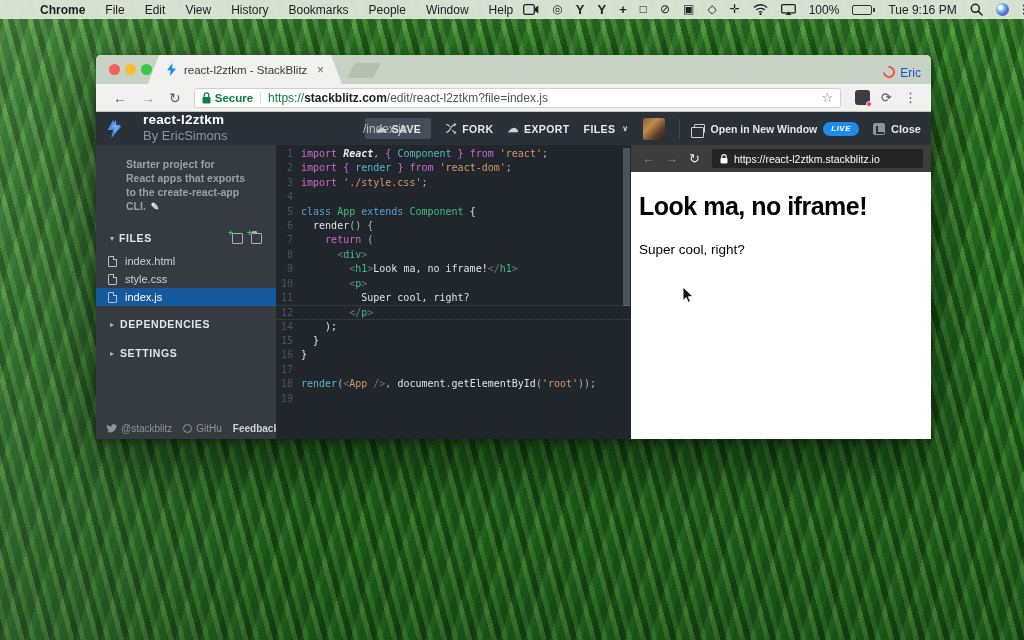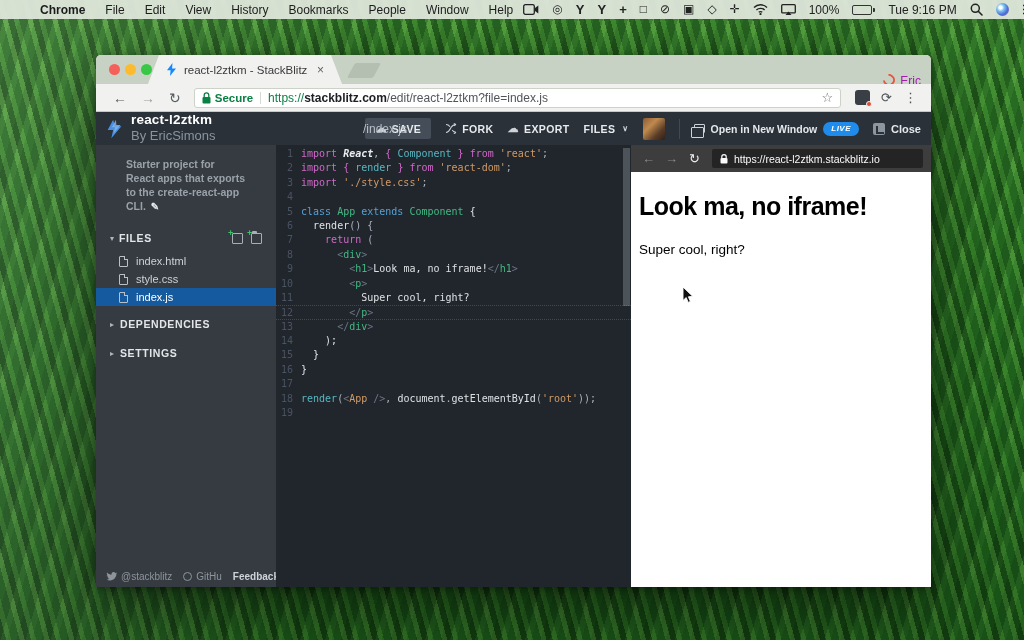--- a/index.html
+++ b/index.html
@@ -30,21 +30,21 @@
   .battery { display:inline-flex; align-items:center; gap:1px; }
   .battery .bshell { width:20px; height:10px; border:1px solid #333; border-radius:2px; padding:1px; }
   .battery .bfill { width:100%; height:100%; background:#2f2f2f; border-radius:1px; }
   .battery .bnub { width:2px; height:4px; background:#333; border-radius:0 1px 1px 0; }
   .clock { font-size:12px; white-space:nowrap; }
   .siri-orb { width:13px; height:13px; border-radius:50%;
     background: radial-gradient(circle at 35% 35%, #fff 0 12%, #7ec3f0 30%, #4a6fd8 60%, #b04fc0 100%); }
 
   
   .window {
-    position:absolute; left:96px; top:55px; width:835px; height:532px;
+    position:absolute; left:96px; top:55px; width:835px; height:384px;
     border-radius:5px 5px 0 0;
     box-shadow: 0 22px 60px rgba(0,0,0,.55), 0 2px 8px rgba(0,0,0,.35);
     background:#f1f2ef;
   }
   .tabstrip {
     position:absolute; top:0; left:0; right:0; height:29px;
     background:#c7d2c4; border-radius:5px 5px 0 0;
   }
   .tl { position:absolute; top:9px; width:11px; height:11px; border-radius:50%; }
   .tl.red { left:13px; background:#f4605a; }
@@ -55,22 +55,22 @@
     background:#f1f2ef;
     clip-path: polygon(11px 0, calc(100% - 11px) 0, 100% 100%, 0 100%);
     display:flex; align-items:center; padding:0 18px;
   }
   .tab-title { font-size:11.5px; color:#38393b; margin-left:7px; flex:1; white-space:nowrap; overflow:hidden; }
   .tab-close { font-size:12px; color:#5f6368; margin-left:6px; }
   .newtab {
     position:absolute; left:255px; top:8px; width:26px; height:15px;
     background:#b4bfb1; transform:skewX(-28deg); border-radius:2px;
   }
-  .profile-chip { position:absolute; right:10px; top:19px; display:flex; align-items:flex-start; gap:5px;
-    font-size:12px; color:#a21caf; }
+  .profile-chip { position:absolute; right:10px; top:11px; display:flex; align-items:flex-start; gap:5px;
+    font-size:12px; color:#1d4ed8; }
   .profile-swirl { width:12px; height:12px; border-radius:50%;
     border:2px solid #e8543f; border-left-color:transparent; transform:rotate(40deg); }
 
   
   .toolbar {
     position:absolute; top:29px; left:0; right:0; height:28px;
     background:#f1f2ef; border-bottom:1px solid #c3cbc0;
     display:flex; align-items:center; padding:0 10px;
   }
   .nav-ic { font-size:14px; color:#555b60; margin:0 7px; line-height:1; }
@@ -92,21 +92,21 @@
   .sync-ic { font-size:13px; color:#4c5156; margin:0 5px; }
   .kebab { font-size:13px; color:#4c5156; margin:0 4px 0 7px; letter-spacing:0; }
 
   
   .sb-header {
     position:absolute; top:57px; left:0; right:0; height:33px;
     background:#2a3139; display:flex; align-items:center; color:#fff;
     padding:0 8px; font-size:10.5px;
   }
   .sb-logo { width:22px; height:22px; flex:0 0 auto; }
-  .sb-titleblock { margin-left:5px; line-height:1.1; }
+  .sb-titleblock { margin-left:17px; line-height:1.1; }
   .sb-project { font-size:13.5px; font-weight:700; letter-spacing:.2px; }
   .sb-byline { font-size:13px; color:#8b949d; margin-top:1px; }
   .sb-filepath { position:absolute; left:267px; font-size:12px; color:#b9bfc6; }
   .sb-actions { margin-left:auto; display:flex; align-items:center; gap:14px; }
   .sb-btn { display:flex; align-items:center; gap:5px; font-weight:700; letter-spacing:.4px; color:#e8ebee; white-space:nowrap; }
   .sb-btn .bic { font-size:11px; color:#cdd3d9; }
   .save-btn { background:#454e58; border-radius:2px; padding:4px 10px; }
   .share-chev { font-size:8px; margin-left:2px; color:#cdd3d9; }
   .avatar { width:22px; height:22px; border-radius:2px;
     background: linear-gradient(135deg, #8a5a33 0%, #c08a4e 35%, #5a3d28 70%, #2e2018 100%); }
@@ -128,21 +128,21 @@
   .sidebar-desc { padding:12px 30px 4px; font-size:10.5px; line-height:14px; color:#9aa2a9;font-weight:bold; }
   .pencil { color:#e8ebee; font-size:10px; margin-left:2px; }
   .files-header { display:flex; align-items:center; padding:0 14px; margin-top:10px; height:20px; }
   .files-chevron { font-size:8px; color:#aeb5bb; margin-right:5px; }
   .section-label { font-size:10.5px; font-weight:700; letter-spacing:.6px; color:#e2e6e9; }
   .files-tools { margin-left:auto; display:flex; gap:8px; }
   .tool-ic { position:relative; width:11px; height:11px; border:1px solid #a7aeb5; border-radius:1px; }
   .tool-ic.folder::before { content:""; position:absolute; top:-3px; left:0; width:5px; height:2px; background:#a7aeb5; border-radius:1px 1px 0 0; }
   .tool-ic .plus { position:absolute; top:-5px; left:-5px; color:#3fc26a; font-size:9px; font-weight:800; line-height:1; }
   .file-list { margin-top:4px; }
-  .file-row { display:flex; align-items:center; height:18px; padding-left:23px; font-size:11px; color:#ccd2d8; }
+  .file-row { display:flex; align-items:center; height:18px; padding-left:12px; font-size:11px; color:#ccd2d8; }
   .file-row.selected { background:#15599e; color:#fff; }
   .file-ic { width:9px; height:11px; border:1px solid #b9c0c7; border-radius:1px; margin-right:8px; position:relative; flex:0 0 auto; }
   .file-ic::before { content:""; position:absolute; right:-1px; top:-1px; width:3px; height:3px; background:inherit; border-left:1px solid #b9c0c7; border-bottom:1px solid #b9c0c7; background:#353b41; }
   .file-row.selected .file-ic::before { background:#15599e; }
   .side-section { display:flex; align-items:center; padding:0 14px; height:22px; margin-top:7px; }
   .side-chevron { font-size:8px; color:#aeb5bb; margin-right:6px; }
   .side-footer { position:absolute; bottom:0; left:0; right:0; height:22px; display:flex; align-items:center;
     gap:11px; padding:0 10px; font-size:10px; color:#8d959b; }
   .ft-item { display:flex; align-items:center; gap:4px; }
   .gh-circle { width:9px; height:9px; border:1.5px solid #8d959b; border-radius:50%; }
@@ -388,21 +388,20 @@
           <div class="code-line"><span class="ln">3</span><span class="lc"><span class="tk-k">import</span><span class="tk-p"> </span><span class="tk-o">'./style.css'</span><span class="tk-p">;</span></span></div>
           <div class="code-line"><span class="ln">4</span><span class="lc"></span></div>
           <div class="code-line"><span class="ln">5</span><span class="lc"><span class="tk-b">class</span><span class="tk-p"> </span><span class="tk-g">App</span><span class="tk-p"> </span><span class="tk-b">extends</span><span class="tk-p"> </span><span class="tk-g">Component</span><span class="tk-w"> {</span></span></div>
           <div class="code-line"><span class="ln">6</span><span class="lc"><span class="tk-p">  </span><span class="tk-w">render</span><span class="tk-p">() {</span></span></div>
           <div class="code-line"><span class="ln">7</span><span class="lc"><span class="tk-p">    </span><span class="tk-k">return</span><span class="tk-p"> (</span></span></div>
           <div class="code-line"><span class="ln">8</span><span class="lc"><span class="tk-p">      </span><span class="tk-a">&lt;</span><span class="tk-t">div</span><span class="tk-a">&gt;</span></span></div>
           <div class="code-line"><span class="ln">9</span><span class="lc"><span class="tk-p">        </span><span class="tk-a">&lt;</span><span class="tk-t">h1</span><span class="tk-a">&gt;</span><span class="tk-w">Look ma, no iframe!</span><span class="tk-a">&lt;/</span><span class="tk-t">h1</span><span class="tk-a">&gt;</span></span></div>
           <div class="code-line"><span class="ln">10</span><span class="lc"><span class="tk-p">        </span><span class="tk-a">&lt;</span><span class="tk-t">p</span><span class="tk-a">&gt;</span></span></div>
           <div class="code-line"><span class="ln">11</span><span class="lc"><span class="tk-p">          </span><span class="tk-w">Super cool, right?</span></span></div>
           <div class="code-line current"><span class="ln">12</span><span class="lc"><span class="tk-p">        </span><span class="tk-a">&lt;/</span><span class="tk-t">p</span><span class="tk-a">&gt;</span></span></div>
-          <div class="code-line"><span class="ln">13</span><span class="lc"><span class="tk-p">      </span><span class="tk-a">&lt;/</span><span class="tk-t">div</span><span class="tk-a">&gt;</span></span></div>
           <div class="code-line"><span class="ln">14</span><span class="lc"><span class="tk-p">    </span><span class="tk-w">);</span></span></div>
           <div class="code-line"><span class="ln">15</span><span class="lc"><span class="tk-p">  </span><span class="tk-w">}</span></span></div>
           <div class="code-line"><span class="ln">16</span><span class="lc"><span class="tk-w">}</span></span></div>
           <div class="code-line"><span class="ln">17</span><span class="lc"></span></div>
           <div class="code-line"><span class="ln">18</span><span class="lc"><span class="tk-c">render</span><span class="tk-p">(</span><span class="tk-a">&lt;</span><span class="tk-o">App</span><span class="tk-p"> </span><span class="tk-a">/&gt;</span><span class="tk-p">, </span><span class="tk-w">document</span><span class="tk-p">.</span><span class="tk-w">getElementById</span><span class="tk-p">(</span><span class="tk-o">'root'</span><span class="tk-p">));</span></span></div>
           <div class="code-line"><span class="ln">19</span><span class="lc"></span></div>
         </div>
       <div class="ed-scrollthumb"></div>
     </div>
 

